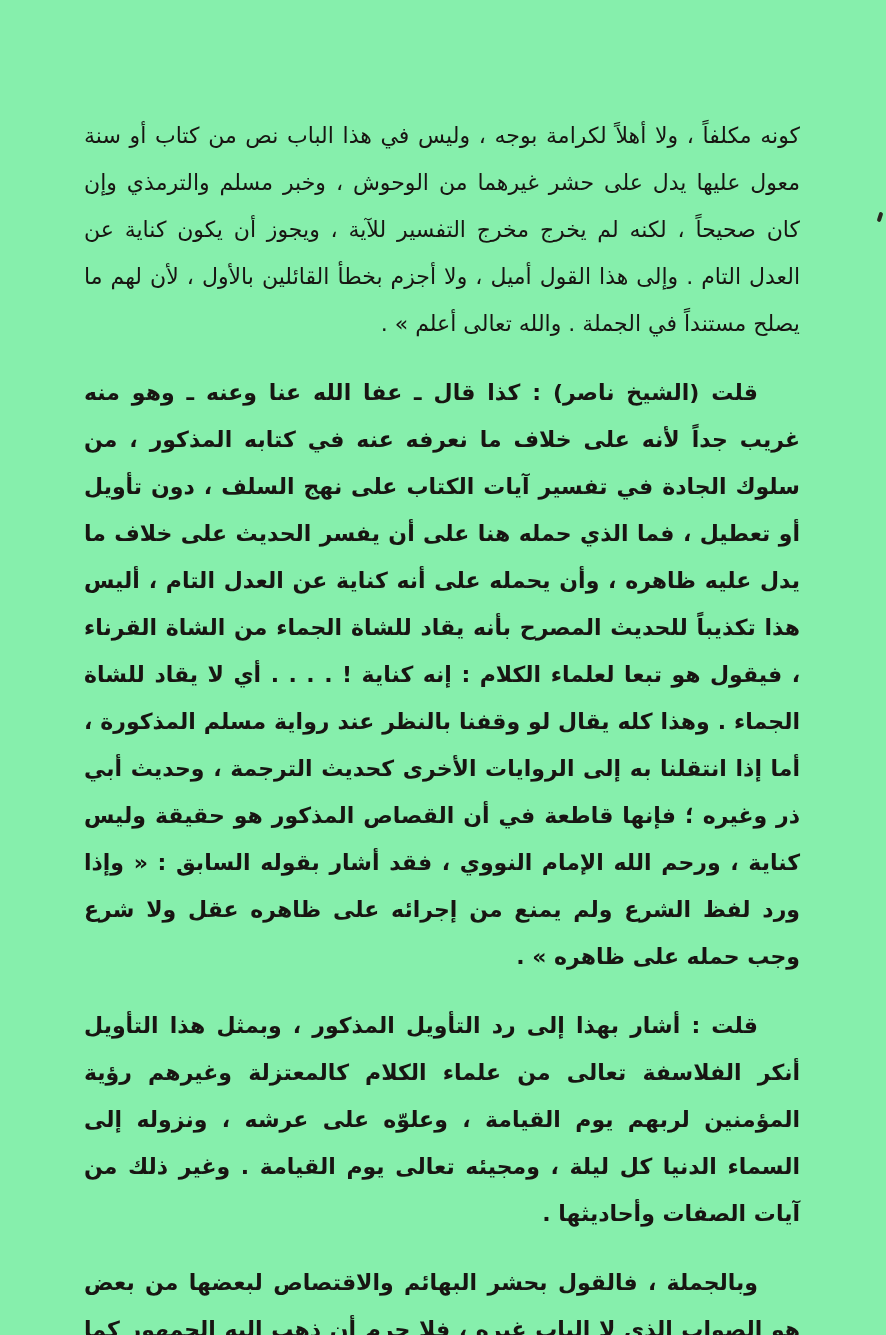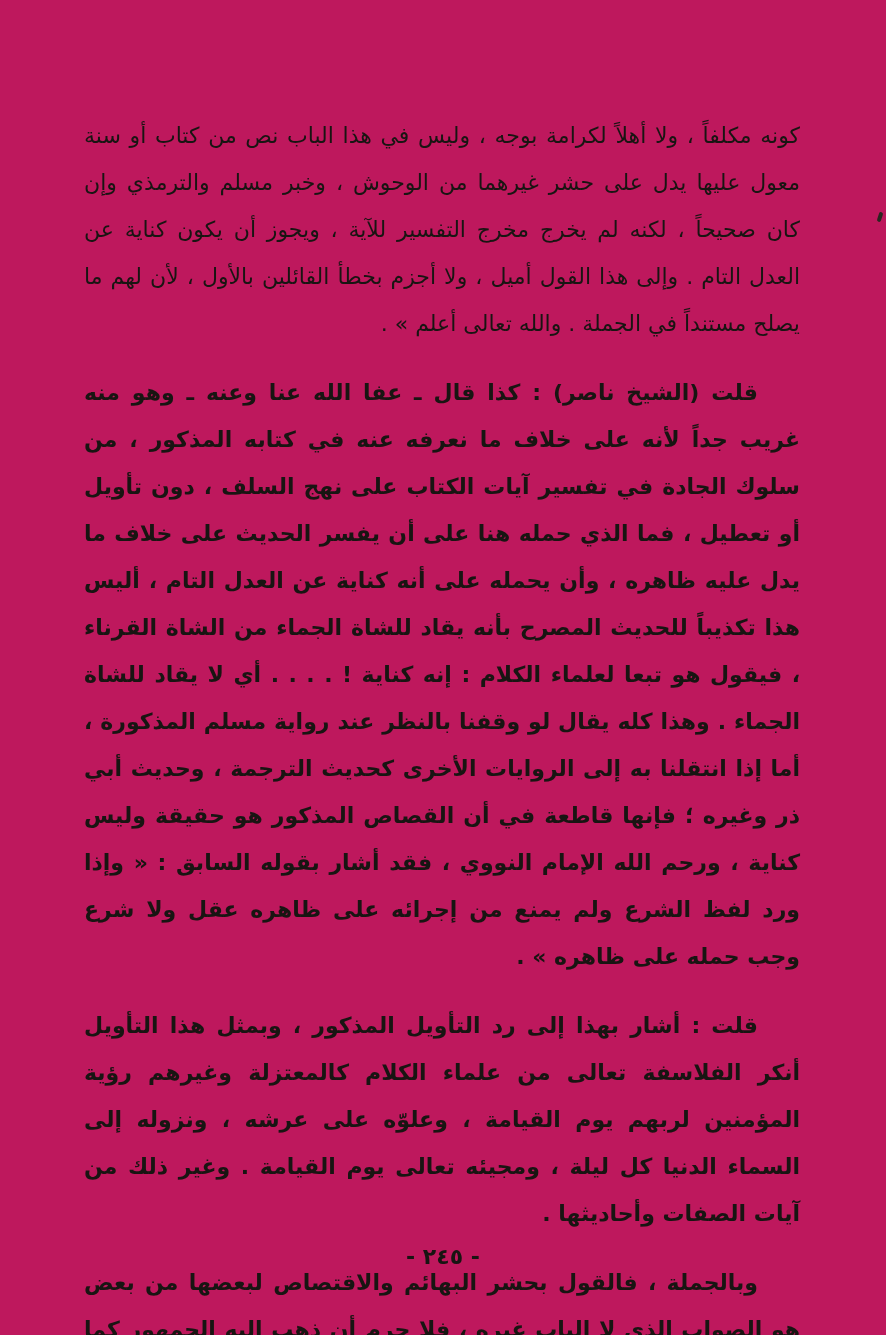--- a/index.html
+++ b/index.html
@@ -5,21 +5,21 @@
   html, body {
     margin: 0;
     padding: 0;
     background: #ffffff;
   }
   .page {
     position: relative;
     width: 886px;
     height: 1335px;
     margin: 0 auto;
-    background: #be185d;
+    background: #86efac;
     overflow: hidden;
     font-family: "DejaVu Sans", sans-serif;
   }
   .text-block {
     position: absolute;
     top: 112px;
     right: 86px;
     width: 716px;
     direction: rtl;
     unicode-bidi: embed;
@@ -66,15 +66,14 @@
 
   <span class="scan-artifact"></span>
 
   <div class="text-block" dir="rtl">
     <p>كونه مكلفاً ، ولا أهلاً لكرامة بوجه ، وليس في هذا الباب نص من كتاب أو سنة معول عليها يدل على حشر غيرهما من الوحوش ، وخبر مسلم والترمذي وإن كان صحيحاً ، لكنه لم يخرج مخرج التفسير للآية ، ويجوز أن يكون كناية عن العدل التام . وإلى هذا القول أميل ، ولا أجزم بخطأ القائلين بالأول ، لأن لهم ما يصلح مستنداً في الجملة . والله تعالى أعلم » .</p>
     <p class="indent">قلت (الشيخ ناصر) : كذا قال ـ عفا الله عنا وعنه ـ وهو منه غريب جداً لأنه على خلاف ما نعرفه عنه في كتابه المذكور ، من سلوك الجادة في تفسير آيات الكتاب على نهج السلف ، دون تأويل أو تعطيل ، فما الذي حمله هنا على أن يفسر الحديث على خلاف ما يدل عليه ظاهره ، وأن يحمله على أنه كناية عن العدل التام ، أليس هذا تكذيباً للحديث المصرح بأنه يقاد للشاة الجماء من الشاة القرناء ، فيقول هو تبعا لعلماء الكلام : إنه كناية ! . . . . أي لا يقاد للشاة الجماء . وهذا كله يقال لو وقفنا بالنظر عند رواية مسلم المذكورة ، أما إذا انتقلنا به إلى الروايات الأخرى كحديث الترجمة ، وحديث أبي ذر وغيره ؛ فإنها قاطعة في أن القصاص المذكور هو حقيقة وليس كناية ، ورحم الله الإمام النووي ، فقد أشار بقوله السابق : « وإذا ورد لفظ الشرع ولم يمنع من إجرائه على ظاهره عقل ولا شرع وجب حمله على ظاهره » .</p>
     <p class="indent">قلت : أشار بهذا إلى رد التأويل المذكور ، وبمثل هذا التأويل أنكر الفلاسفة  تعالى من علماء الكلام كالمعتزلة وغيرهم رؤية المؤمنين لربهم يوم القيامة ، وعلوّه على عرشه ، ونزوله إلى السماء الدنيا كل ليلة ، ومجيئه تعالى يوم القيامة . وغير ذلك من آيات الصفات وأحاديثها .</p>
     <p class="indent">وبالجملة ، فالقول بحشر البهائم والاقتصاص لبعضها من بعض هو الصواب الذي لا الباب غيره ، فلا جرم أن ذهب إليه الجمهور كما ذكر الألوسي</p>
   </div>
 
-  <div class="page-number" dir="rtl">- ٢٤٥ -</div>
 
 </div>
 
 </body></html>

